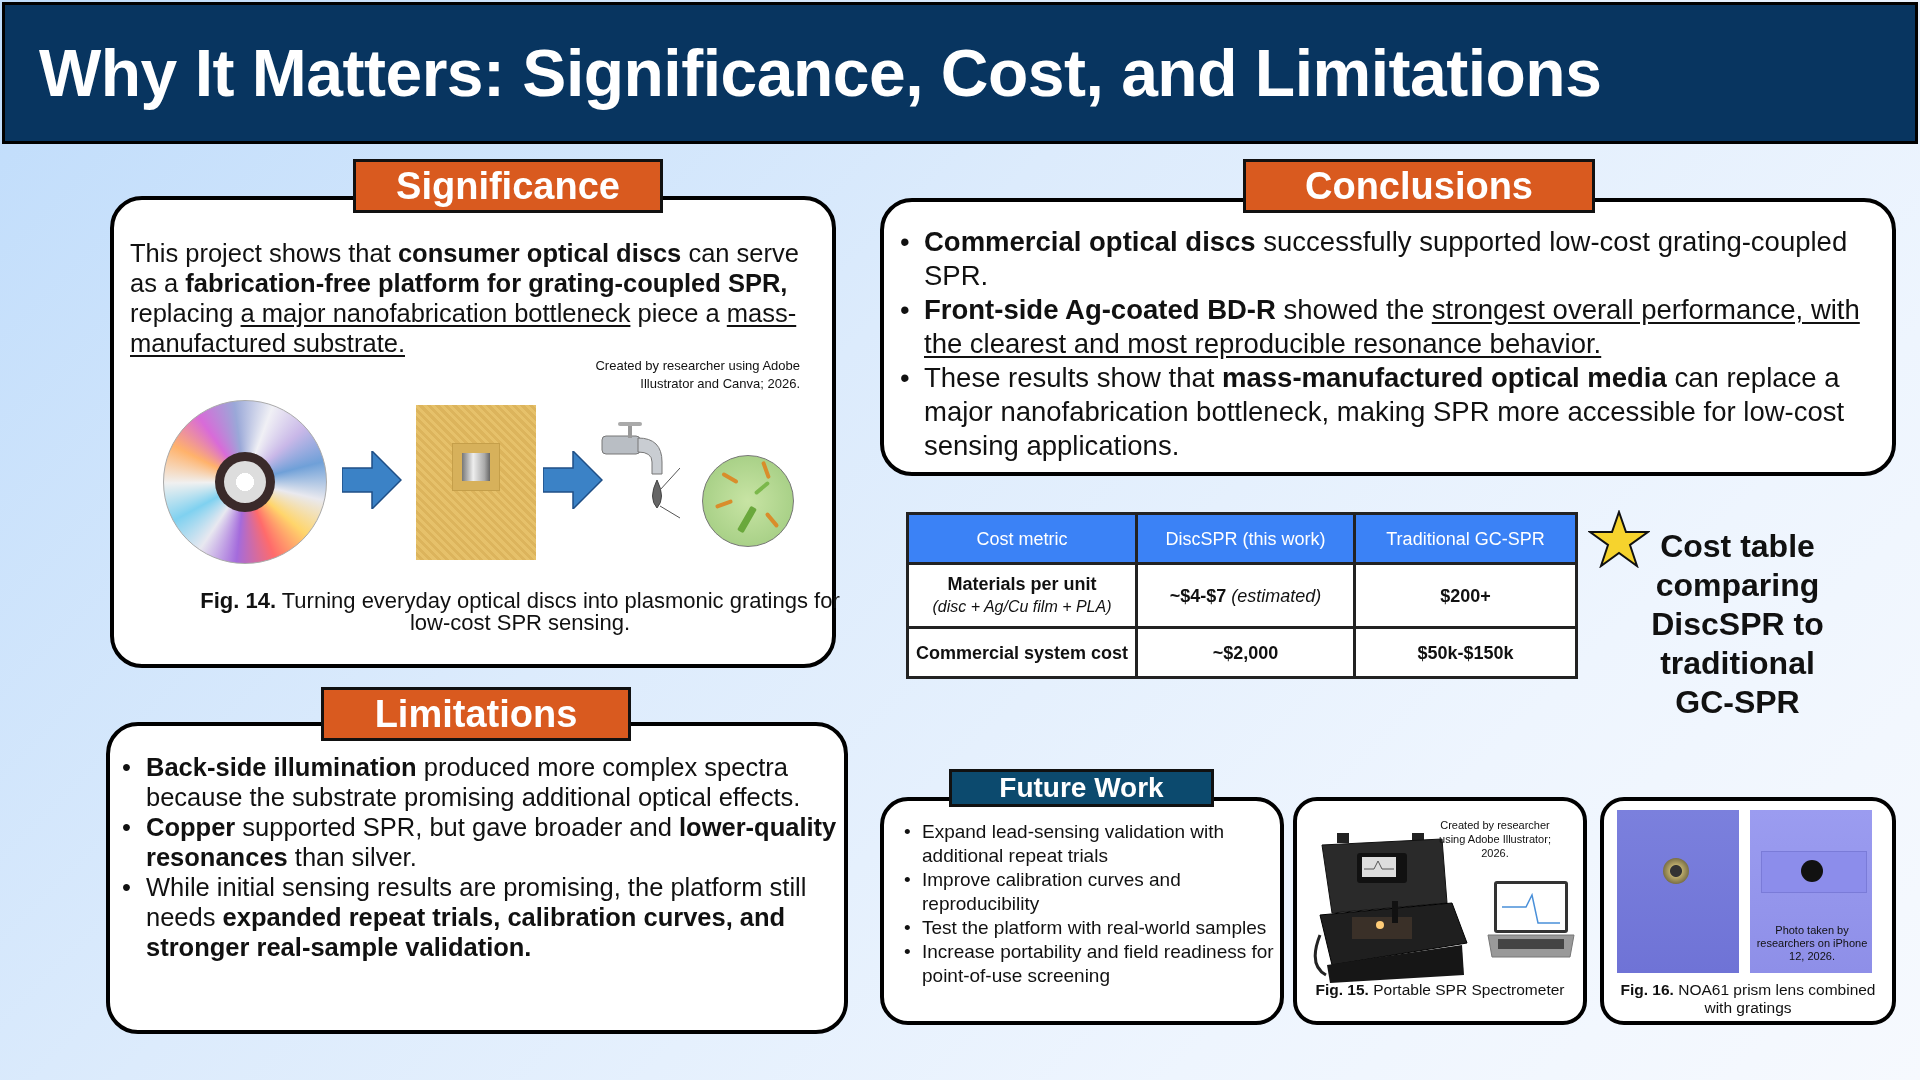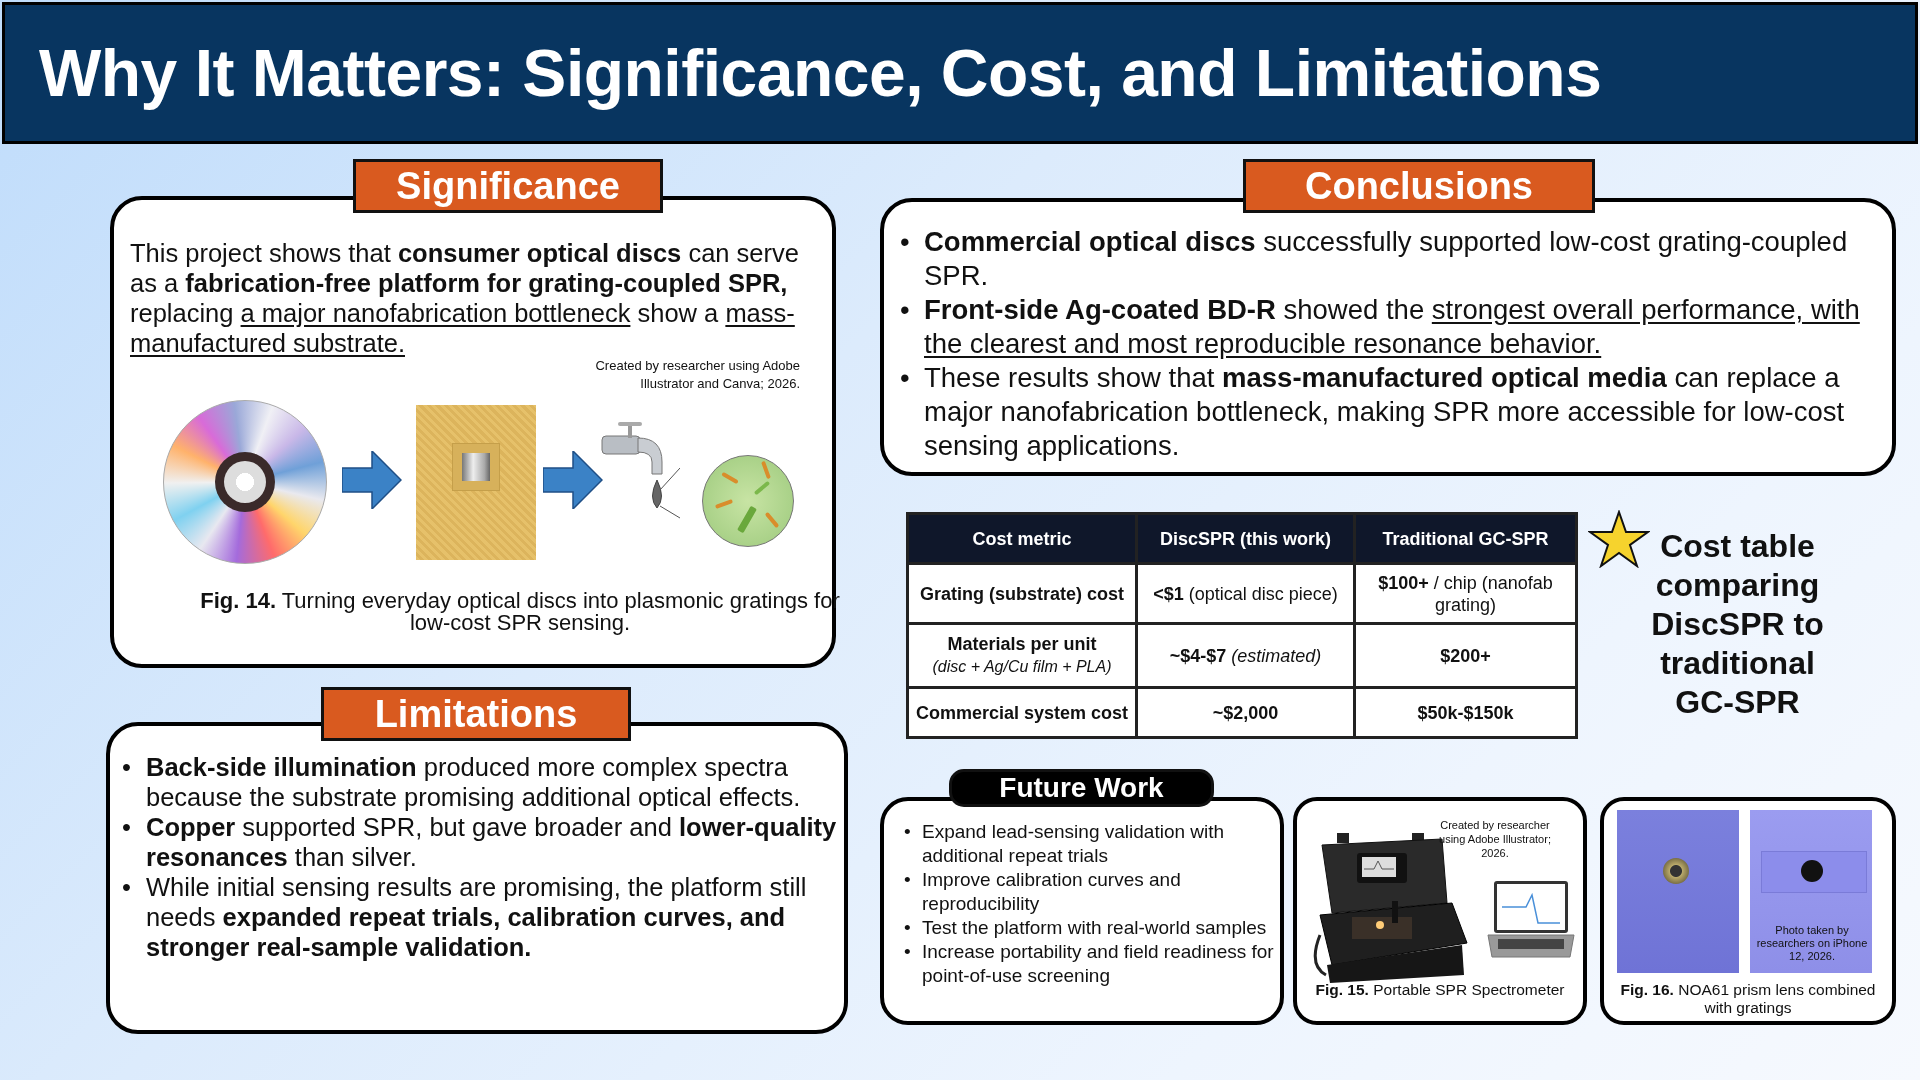--- a/index.html
+++ b/index.html
@@ -20,21 +20,21 @@
     font-family: "Liberation Sans", sans-serif;
   }
   .panel {
     position: absolute; background: #fff; border: 4px solid #000; border-radius: 32px;
   }
   .tag {
     position: absolute; background: #d95a1f; border: 3px solid #111;
     color: #fff; font-weight: 700; text-align: center;
     display: flex; align-items: center; justify-content: center;
   }
-  .tag.blue { background: #000000; border-radius: 15px; }
+  .tag.blue { background: #0c4a6e; }
   u { text-decoration: underline; text-underline-offset: 3px; }
   b { font-weight: 700; }
 
   
   #sig-panel { left: 110px; top: 196px; width: 726px; height: 472px; }
   #sig-tag { left: 309px; top: 159px; width: 310px; height: 54px; font-size: 38px; margin-left: 44px; }
   .sig-text { position: absolute; left: 130px; top: 238px; width: 700px; font-size: 25.5px; line-height: 30px; }
   .credit-small { position: absolute; font-size: 13px; line-height: 18px; text-align: right; color: #111; }
   #sig-credit { left: 560px; top: 357px; width: 240px; }
   .fig-caption { position: absolute; text-align: center; color: #111; }
@@ -67,21 +67,21 @@
   .lim-list li::before, .con-list li::before { content: "•"; position: absolute; left: 2px; top: 0; }
 
   
   #con-panel { left: 880px; top: 198px; width: 1147px; height: 278px; width: 1016px; }
   #con-tag { left: 1243px; top: 159px; width: 352px; height: 54px; font-size: 38px; }
   .con-list { position: absolute; left: 898px; top: 225px; width: 1000px; font-size: 27.5px; line-height: 34px; list-style: none; }
 
   
   .cost-table { position: absolute; left: 906px; top: 512px; border-collapse: collapse; border: 3px solid #222; }
   .cost-table th, .cost-table td { border: 3px solid #222; text-align: center; font-size: 18px; line-height: 22px; }
-  .cost-table th { background: #0f172a; color: #fff; height: 50px; font-weight: 700; }
+  .cost-table th { background: #3b82f6; color: #fff; height: 50px; font-weight: 400; }
   .cost-table td { background: #fff; color: #111; padding: 4px 6px; }
   .cost-table td.metric { font-weight: 700; }
   .cost-table .it { font-style: italic; font-weight: 400; font-size: 16px; }
   .star { position: absolute; left: 1588px; top: 510px; width: 62px; height: 58px; }
   .callout { position: absolute; left: 1640px; top: 527px; width: 195px; font-size: 32px; line-height: 39px; font-weight: 700; text-align: center; color: #111; }
 
   
   #fw-panel { left: 880px; top: 797px; width: 404px; height: 228px; border-radius: 28px; }
   #fw-tag { left: 949px; top: 769px; width: 265px; height: 38px; font-size: 28px; }
   .fw-list { position: absolute; left: 904px; top: 820px; width: 380px; font-size: 19px; line-height: 24px; list-style: none; }
@@ -109,21 +109,21 @@
 </style>
 </head>
 <body>
 
 <div class="title-bar">
   <h1>Why It Matters: Significance, Cost, and Limitations</h1>
 </div>
 
 <div class="panel" id="sig-panel"></div>
 <div class="tag" id="sig-tag">Significance</div>
-<div class="sig-text"><span>This project shows that </span><b>consumer optical discs</b><span> can serve as a </span><b>fabrication-free platform for grating-coupled SPR,</b><span> replacing </span><u>a major nanofabrication bottleneck</u><span> show a </span><u>mass-manufactured substrate.</u></div>
+<div class="sig-text"><span>This project shows that </span><b>consumer optical discs</b><span> can serve as a </span><b>fabrication-free platform for grating-coupled SPR,</b><span> replacing </span><u>a major nanofabrication bottleneck</u><span> piece a </span><u>mass-manufactured substrate.</u></div>
 <div class="credit-small" id="sig-credit">Created by researcher using Adobe Illustrator and Canva; 2026.</div>
 <div class="disc"></div>
 <svg class="arrow" style="left:342px; top:451px;" viewBox="0 0 60 58">
   <polygon points="0,17 30,17 30,0 59,29 30,58 30,41 0,41" fill="#3b82c6" stroke="#1f4f86" stroke-width="1.5"></polygon>
 </svg>
 <div class="chip">
     <div class="window"></div>
   </div>
 <svg class="arrow" style="left:543px; top:451px;" viewBox="0 0 60 58">
   <polygon points="0,17 30,17 30,0 59,29 30,58 30,41 0,41" fill="#3b82c6" stroke="#1f4f86" stroke-width="1.5"></polygon>
@@ -167,25 +167,20 @@
 
 <table class="cost-table">
   <thead>
     <tr>
       <th style="width:229px">Cost metric</th>
       <th style="width:218px">DiscSPR (this work)</th>
       <th style="width:222px">Traditional GC-SPR</th>
     </tr>
   </thead>
   <tbody>
-    <tr style="height:60px">
-      <td class="metric"><span>Grating (substrate) cost</span></td>
-      <td><b>&lt;$1</b><span> (optical disc piece)</span></td>
-      <td><b>$100+</b><span> / chip (nanofab grating)</span></td>
-    </tr>
     <tr style="height:64px">
       <td class="metric"><span>Materials per unit</span><br><span class="it">(disc + Ag/Cu film + PLA)</span></td>
       <td><b>~$4-$7</b><i> (estimated)</i></td>
       <td><b>$200+</b></td>
     </tr>
     <tr style="height:50px">
       <td class="metric"><span>Commercial system cost</span></td>
       <td><b>~$2,000</b></td>
       <td><b>$50k-$150k</b></td>
     </tr>

